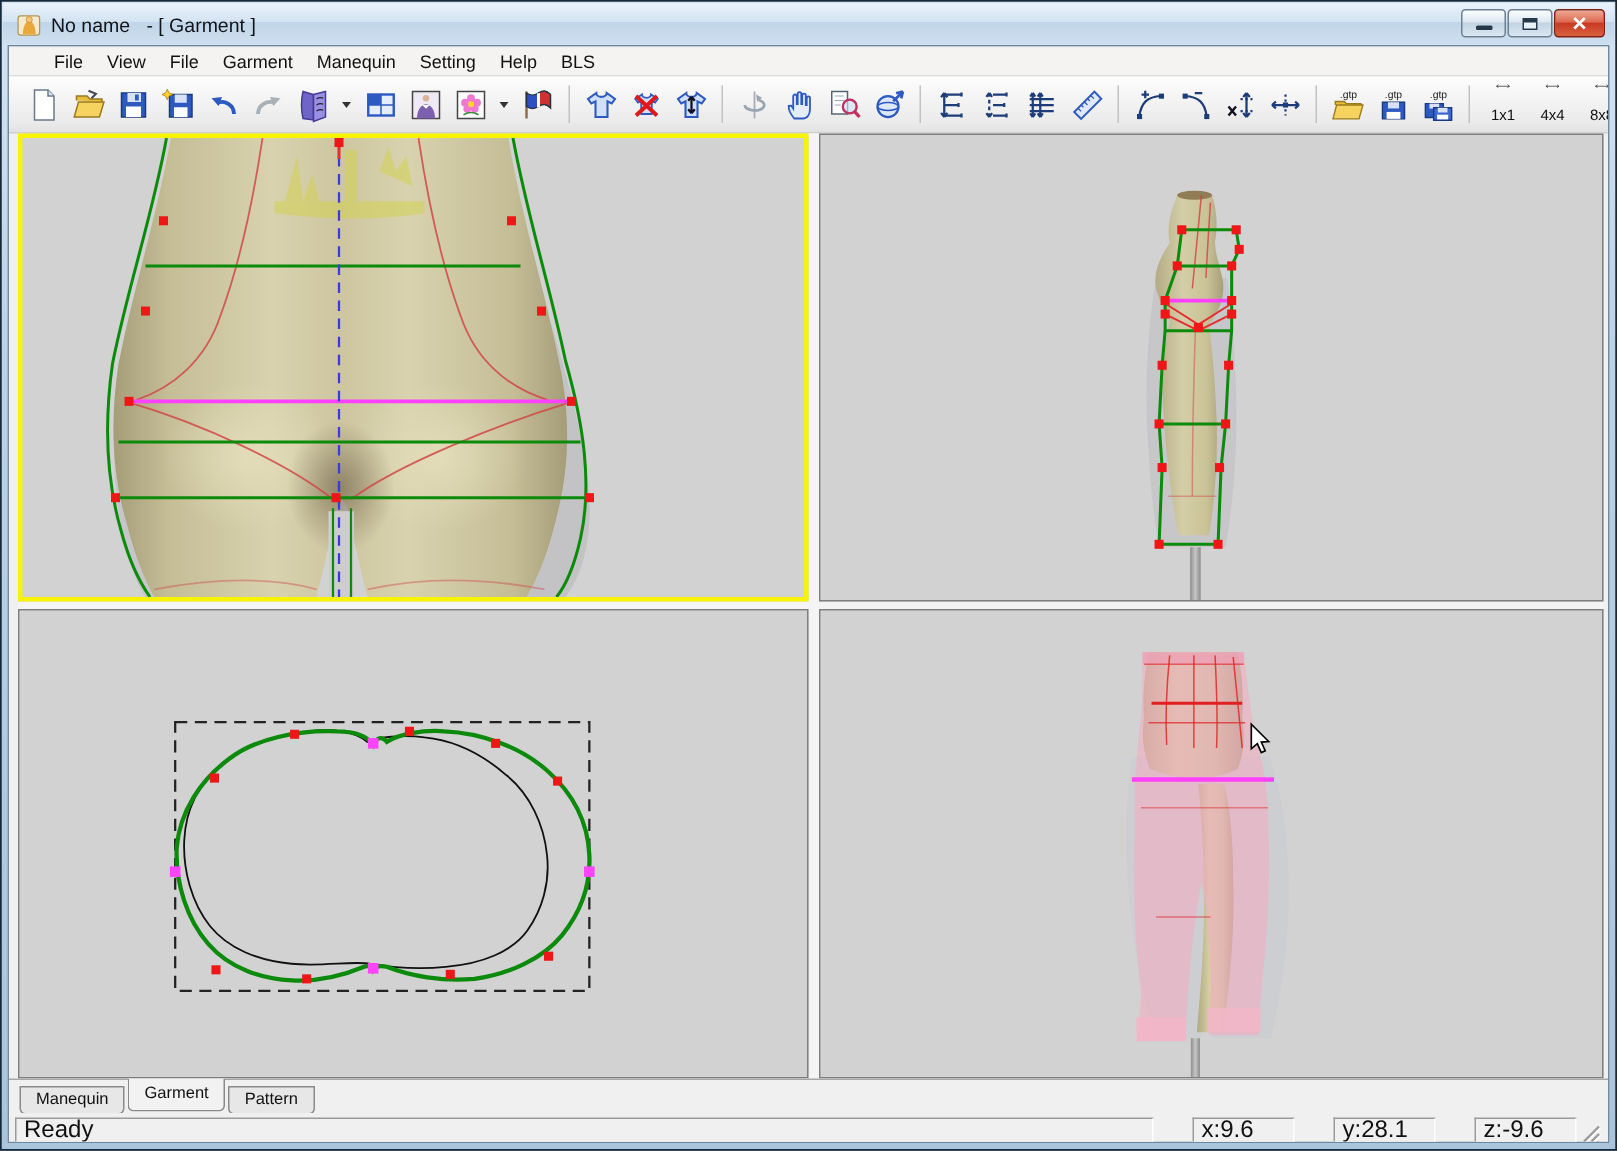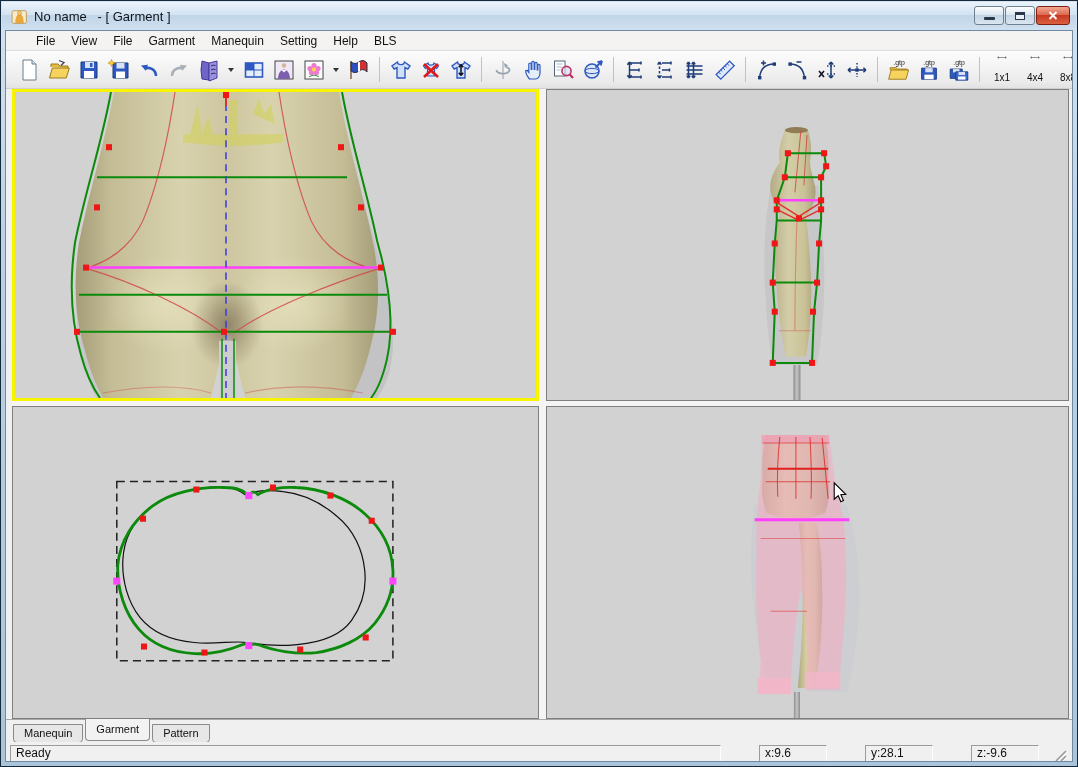--- a/index.html
+++ b/index.html
@@ -54,21 +54,21 @@
   .vsplit{position:absolute;left:527px;top:0;width:7px;height:630px;background:#f4f4f4;}
   .hsplit{position:absolute;left:0;top:312px;width:1057px;height:5px;background:#f4f4f4;}
   
   .tabbar{position:absolute;left:0;right:0;top:688px;height:23px;background:#f0f0f0;
     border-top:1px solid #a8a8a8;display:flex;align-items:flex-start;padding-left:7px;font-size:11px;}
   .tab{box-sizing:border-box;border:1px solid #8a8a8a;border-radius:0 0 4px 4px;
     padding:2px 10px 0 10px;height:19px;margin-top:4px;background:#e7e7e7;color:#111;margin-right:2px;}
   .tab.active{height:22px;margin-top:-1px;border-top:none;background:#f2f2f2;padding-top:4px;z-index:2;}
   
   .statusbar{position:absolute;left:0;right:0;top:711px;height:23px;background:#f0f0f0;
-    display:flex;align-items:center;gap:15px;padding:2px 4px;box-sizing:border-box;font-size:12px;color:#111;}
+    display:flex;align-items:center;gap:3px;padding:2px 4px;box-sizing:border-box;font-size:16px;color:#111;}
   .spanel{box-sizing:border-box;border:1px solid;border-color:#9b9b9b #fdfdfd #fdfdfd #9b9b9b;
     height:17px;line-height:15px;padding:0 5px;background:#f0f0f0;white-space:nowrap;}
   .smsg{flex:1;}
   .scoord{width:68px;margin-left:23px;}
   .grip{width:14px;height:15px;flex:0 0 auto;align-self:flex-end;}
 </style>
 </head>
 <body>
 
 <div class="frame">

